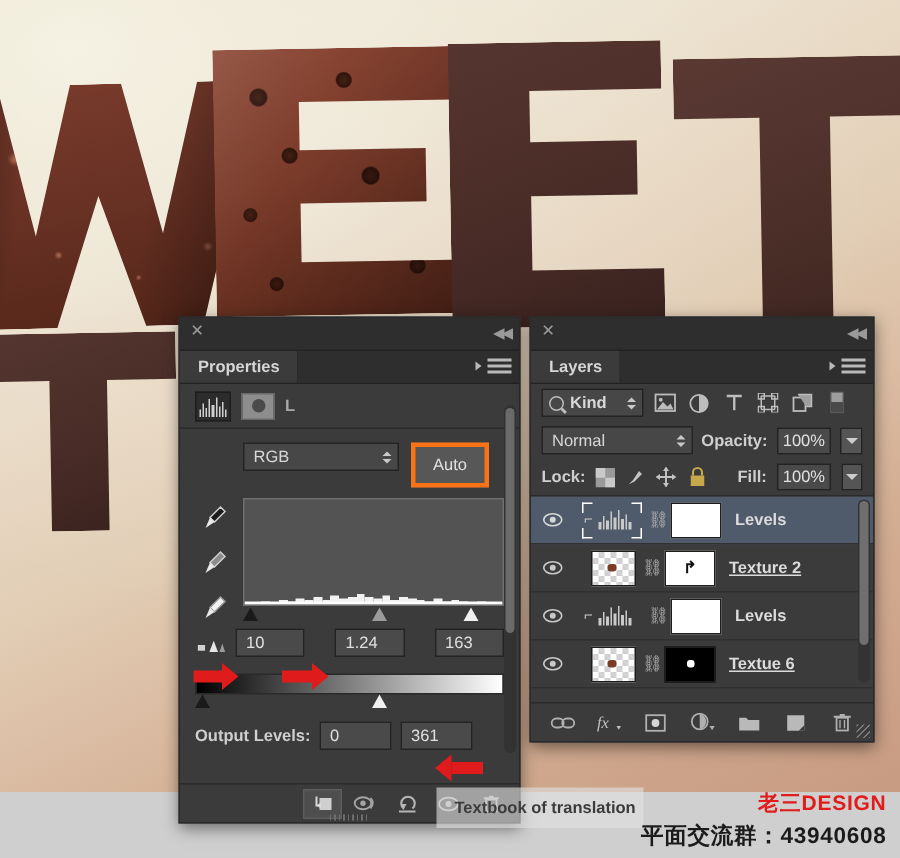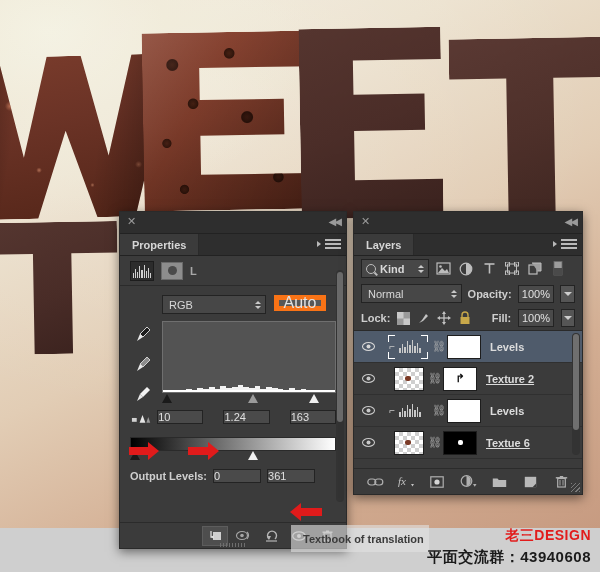--- a/index.html
+++ b/index.html
@@ -171,22 +171,22 @@
   .select .arrows {
     position:absolute; right:4px; top:50%; transform:translateY(-50%);
     display:flex; flex-direction:column; gap:2px;
   }
   .select .arrows i {
     display:block; width:0; height:0; border-left:3px solid transparent; border-right:3px solid transparent;
   }
   .select .arrows i.up { border-bottom:3px solid #c9c9c9; }
   .select .arrows i.dn { border-top:3px solid #c9c9c9; }
   .btn {
-    background:#575757; border:5px solid #f97316; height:16px; min-width:52px;
-    color:#e2e2e2; font-size:16px; display:flex; align-items:center; justify-content:center;
+    background:#575757; border:3px solid #f97316; height:30px; min-width:52px;
+    color:#e2e2e2; font-size:11px; display:flex; align-items:center; justify-content:center;
     cursor:pointer;
   }
 
   .chan-row { display:flex; gap:8px; margin-bottom:7px; padding-left:32px; }
   .chan-row .select { width:104px; }
 
   .hist-wrap { display:flex; gap:6px; }
   .eyedroppers { width:26px; padding-top:4px; display:flex; flex-direction:column; gap:10px; align-items:center; }
   .eyed { width:18px; height:20px; cursor:pointer; }
 
@@ -200,22 +200,22 @@
 
   .slider-track { position:relative; height:12px; margin-top:1px; }
   .handle { position:absolute; top:0; width:0; height:0; border-left:5px solid transparent; border-right:5px solid transparent; cursor:pointer; }
   .handle.black { border-bottom:9px solid #1a1a1a; }
   .handle.gray  { border-bottom:9px solid #9b9b9b; }
   .handle.white { border-bottom:9px solid #f0f0f0; }
 
   .levels-inputs { display:flex; align-items:center; gap:6px; margin-top:2px; }
   .lvl-ic { width:22px; height:18px; position:relative; }
   .numbox {
-    background:#4a4a4a; border:1px solid #232323; height:14px; width:48px;
-    color:#e0e0e0; font-size:11px; display:flex; align-items:center; 
+    background:#4a4a4a; border:1px solid #232323; height:19px; width:48px;
+    color:#e0e0e0; font-size:11px; display:flex; align-items:center; padding-left:6px;
   }
 
   .gradbar {
     height:14px; margin:11px 0 0 0;
     background:linear-gradient(to right, #000 0%, #fff 100%);
     border:1px solid #2a2a2a;
   }
   .out-track { position:relative; height:12px; }
   .out-row { display:flex; align-items:center; gap:6px; margin-top:6px; }
   .out-label { color:#cfcfcf; font-size:11px; font-weight:bold; }

